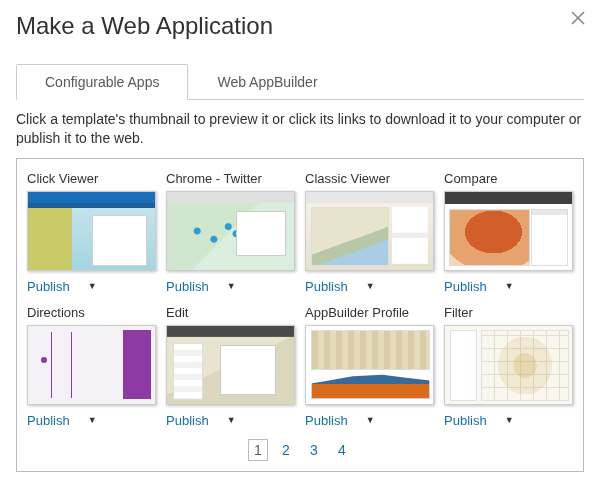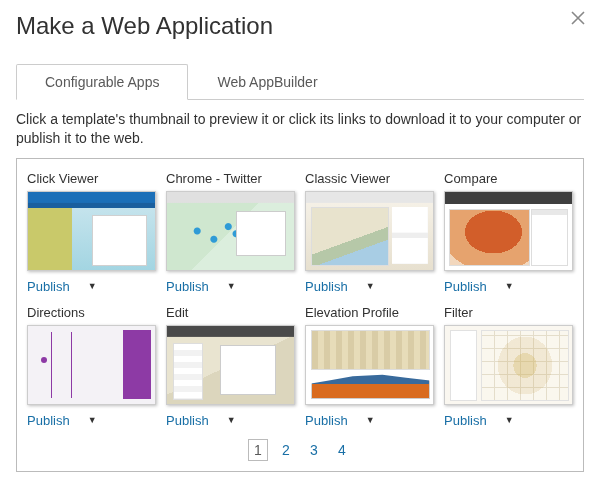--- a/index.html
+++ b/index.html
@@ -294,21 +294,21 @@
         <div class="card"><div class="card-title">Directions</div><div class="thumb t-directions">
             <div class="dot"></div>
           </div><div class="publish">
             <span>Publish</span>
             <span class="caret">▼</span>
           </div></div>
         <div class="card"><div class="card-title">Edit</div><div class="thumb t-edit"></div><div class="publish">
             <span>Publish</span>
             <span class="caret">▼</span>
           </div></div>
-        <div class="card"><div class="card-title">Elevation Profile</div><div class="thumb t-elev"></div><div class="publish">
+        <div class="card"><div class="card-title">AppBuilder Profile</div><div class="thumb t-elev"></div><div class="publish">
             <span>Publish</span>
             <span class="caret">▼</span>
           </div></div>
         <div class="card"><div class="card-title">Filter</div><div class="thumb t-filter"></div><div class="publish">
             <span>Publish</span>
             <span class="caret">▼</span>
           </div></div>
       </div>
     <div class="pager">
         <div class="page active">1</div>

